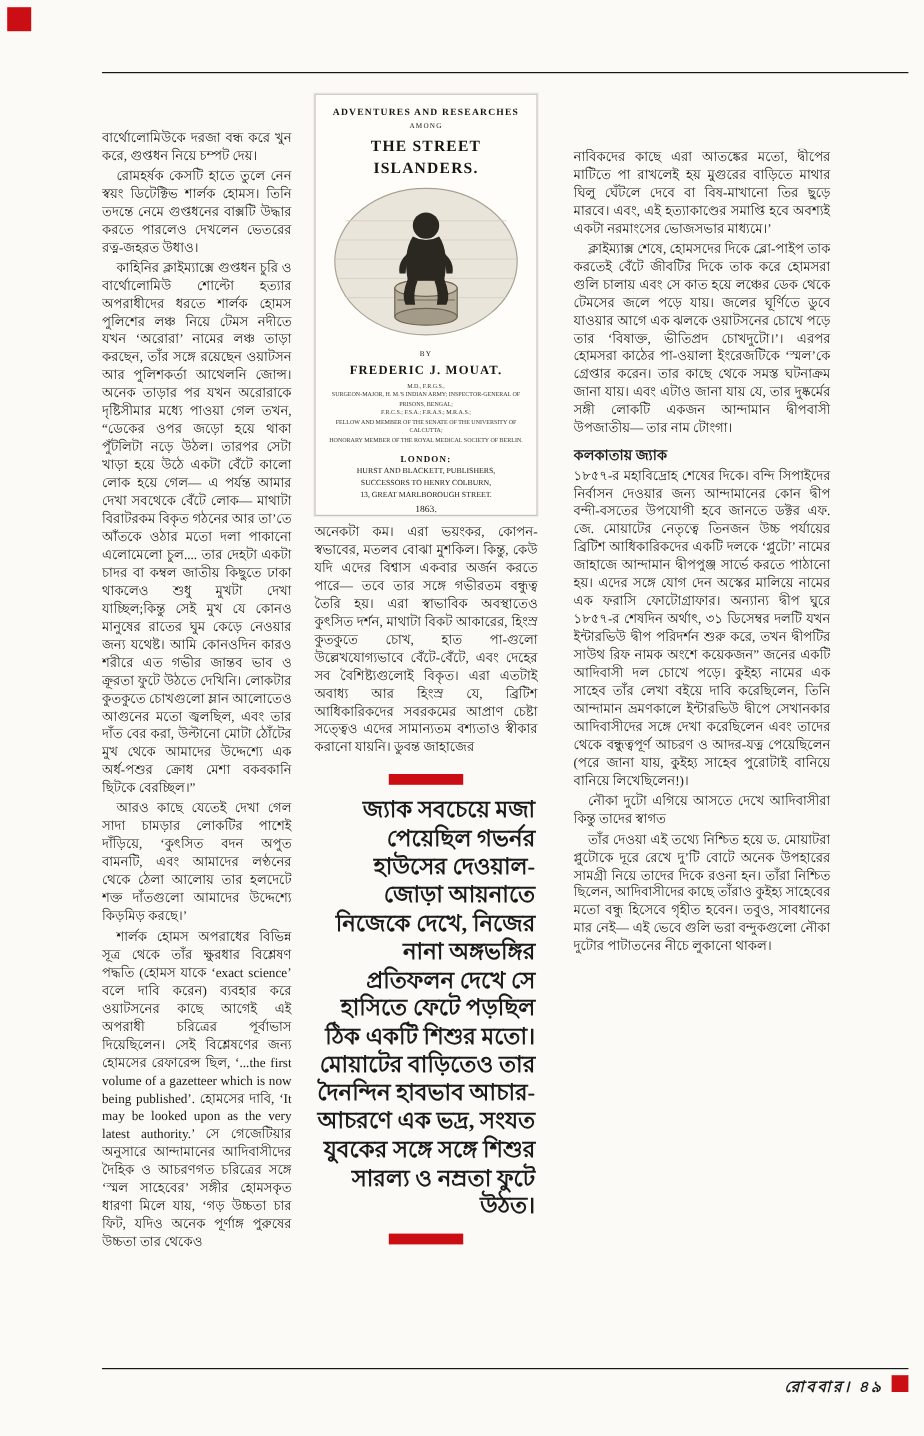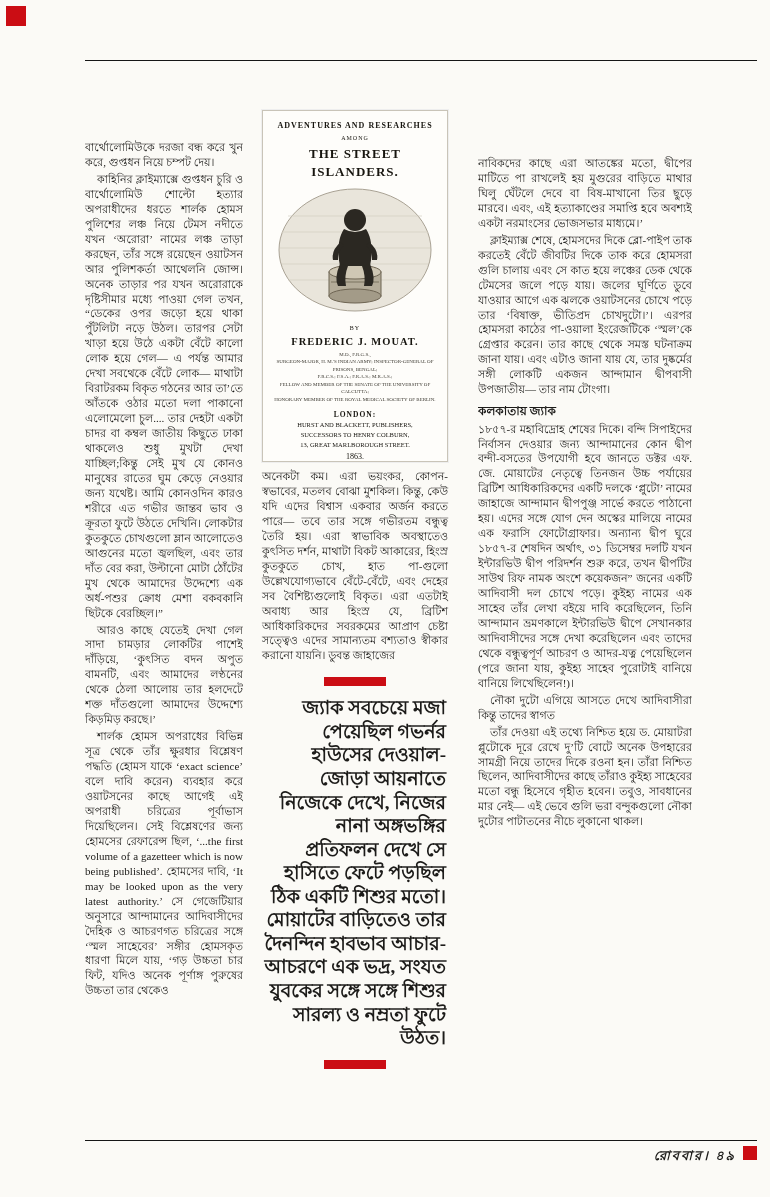--- a/index.html
+++ b/index.html
@@ -21,21 +21,20 @@
   }
   .bottom-rule {
     position:absolute; left:85px; top:1140px;
     width:672px; height:1px; background:#161616;
   }
   .column {
     position:absolute;
     font-size:11px; line-height:1.36;
     text-align:justify;
     text-justify:inter-word;
-    margin-top:32px;
   }
   .column p { margin:0 0 2px 0; }
   .column p.indent { text-indent:12px; }
   .left-column  { left:85px;  top:108px; width:158px; height:982px; overflow:hidden; }
   .middle-column{ left:262px; top:78px;  width:186px; }
   .right-column { left:478px; top:124px; width:214px; height:1022px; overflow:hidden; }
 
   .subhead {
     font-weight:bold; font-size:12px;
     margin:6px 0 2px 0 !important;
@@ -88,20 +87,21 @@
 </head>
 <body>
 
 <div class="page-corner-mark" style="background: rgb(203, 13, 20);"></div>
 
 <div class="top-rule"></div>
 <div class="bottom-rule"></div>
 
 <div class="column left-column">
   <p>বার্থোলোমিউকে দরজা বন্ধ করে খুন করে, গুপ্তধন নিয়ে চম্পট দেয়।</p>
+  <p class="indent">রোমহর্ষক কেসটি হাতে তুলে নেন স্বয়ং ডিটেক্টিভ শার্লক হোমস। তিনি তদন্তে নেমে গুপ্তধনের বাক্সটি উদ্ধার করতে পারলেও দেখলেন ভেতরের রত্ন-জহরত উধাও।</p>
   <p class="indent">কাহিনির ক্লাইম্যাক্সে গুপ্তধন চুরি ও বার্থোলোমিউ শোল্টো হত্যার অপরাধীদের ধরতে শার্লক হোমস পুলিশের লঞ্চ নিয়ে টেমস নদীতে যখন ‘অরোরা’ নামের লঞ্চ তাড়া করছেন, তাঁর সঙ্গে রয়েছেন ওয়াটসন আর পুলিশকর্তা আথেলনি জোন্স। অনেক তাড়ার পর যখন অরোরাকে দৃষ্টিসীমার মধ্যে পাওয়া গেল তখন, “ডেকের ওপর জড়ো হয়ে থাকা পুঁটলিটা নড়ে উঠল। তারপর সেটা খাড়া হয়ে উঠে একটা বেঁটে কালো লোক হয়ে গেল— এ পর্যন্ত আমার দেখা সবথেকে বেঁটে লোক— মাথাটা বিরাটরকম বিকৃত গঠনের আর তা’তে আঁতকে ওঠার মতো দলা পাকানো এলোমেলো চুল.... তার দেহটা একটা চাদর বা কম্বল জাতীয় কিছুতে ঢাকা থাকলেও শুধু মুখটা দেখা যাচ্ছিল;কিন্তু সেই মুখ যে কোনও মানুষের রাতের ঘুম কেড়ে নেওয়ার জন্য যথেষ্ট। আমি কোনওদিন কারও শরীরে এত গভীর জান্তব ভাব ও ক্রূরতা ফুটে উঠতে দেখিনি। লোকটার কুতকুতে চোখগুলো ম্লান আলোতেও আগুনের মতো জ্বলছিল, এবং তার দাঁত বের করা, উল্টানো মোটা ঠোঁটের মুখ থেকে আমাদের উদ্দেশ্যে এক অর্ধ-পশুর ক্রোধ মেশা বকবকানি ছিটকে বেরচ্ছিল।”</p>
   <p class="indent">আরও কাছে যেতেই দেখা গেল সাদা চামড়ার লোকটির পাশেই দাঁড়িয়ে, ‘কুৎসিত বদন অপুত বামনটি, এবং আমাদের লণ্ঠনের থেকে ঠেলা আলোয় তার হলদেটে শক্ত দাঁতগুলো আমাদের উদ্দেশ্যে কিড়মিড় করছে।’</p>
   <p class="indent">শার্লক হোমস অপরাধের বিভিন্ন সূত্র থেকে তাঁর ক্ষুরধার বিশ্লেষণ পদ্ধতি (হোমস যাকে ‘exact science’ বলে দাবি করেন) ব্যবহার করে ওয়াটসনের কাছে আগেই এই অপরাধী চরিত্রের পূর্বাভাস দিয়েছিলেন। সেই বিশ্লেষণের জন্য হোমসের রেফারেন্স ছিল, ‘...the first volume of a gazetteer which is now being published’. হোমসের দাবি, ‘It may be looked upon as the very latest authority.’ সে গেজেটিয়ার অনুসারে আন্দামানের আদিবাসীদের দৈহিক ও আচরণগত চরিত্রের সঙ্গে ‘স্মল সাহেবের’ সঙ্গীর হোমসকৃত ধারণা মিলে যায়, ‘গড় উচ্চতা চার ফিট, যদিও অনেক পূর্ণাঙ্গ পুরুষের উচ্চতা তার থেকেও</p>
 </div>
 
 <div class="column middle-column">
 
   <div class="book-cover">
     <div class="bc-header">ADVENTURES AND RESEARCHES</div>
     <div class="bc-among">AMONG</div>

